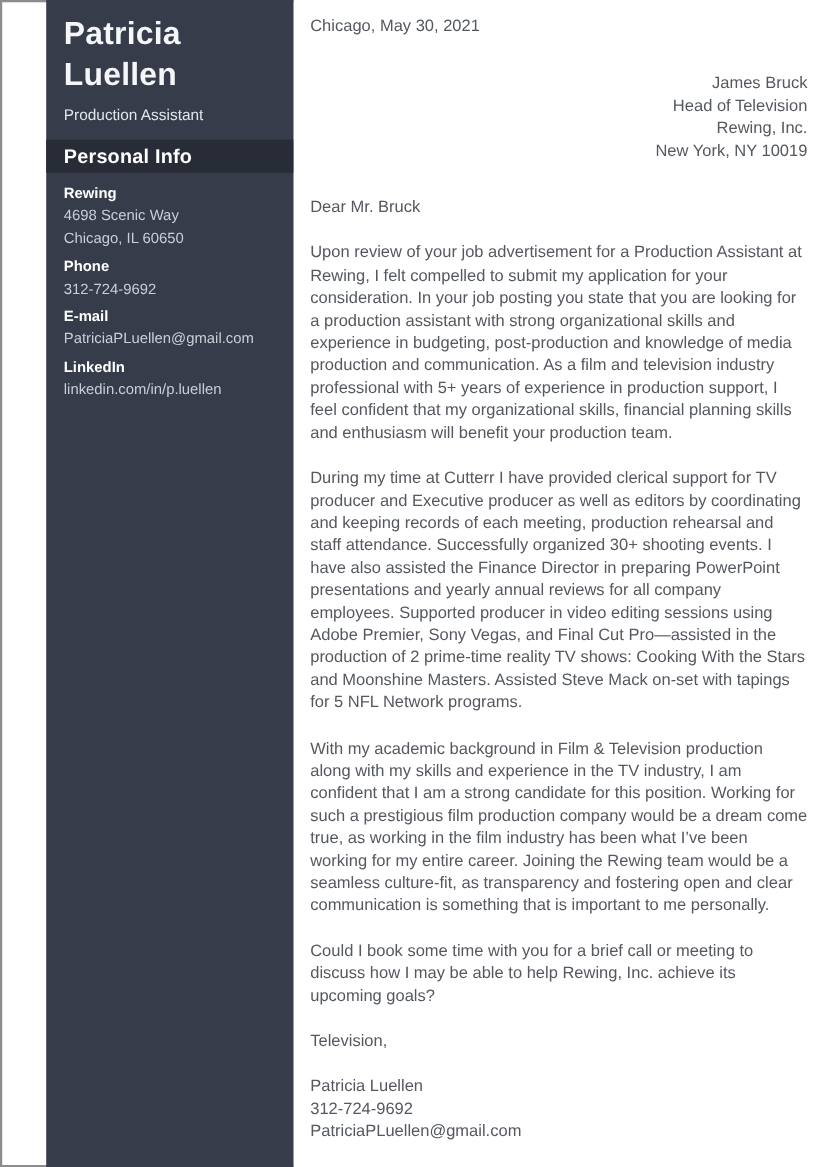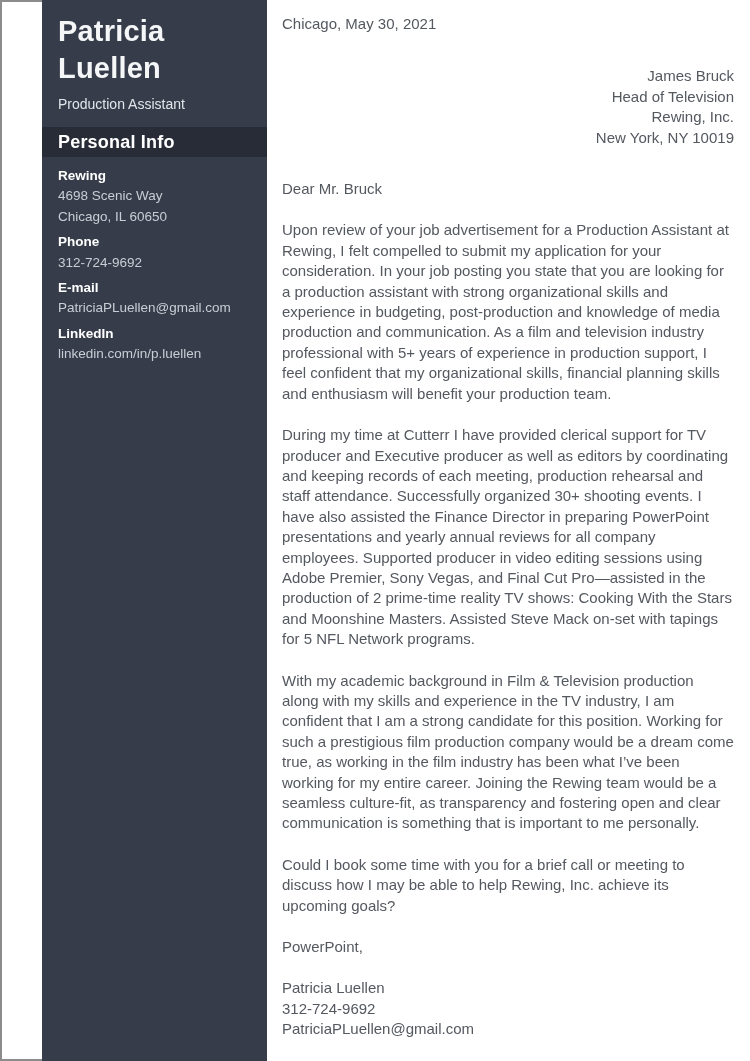--- a/index.html
+++ b/index.html
@@ -135,21 +135,21 @@
       <p>New York, NY 10019</p>
     </div>
 
     <p class="salutation">Dear Mr. Bruck</p>
 
     <p class="para">Upon review of your job advertisement for a Production Assistant at Rewing, I felt compelled to submit my application for your consideration. In your job posting you state that you are looking for a production assistant with strong organizational skills and experience in budgeting, post-production and knowledge of media production and communication. As a film and television industry professional with 5+ years of experience in production support, I feel confident that my organizational skills, financial planning skills and enthusiasm will benefit your production team.</p>
     <p class="para">During my time at Cutterr I have provided clerical support for TV producer and Executive producer as well as editors by coordinating and keeping records of each meeting, production rehearsal and staff attendance. Successfully organized 30+ shooting events. I have also assisted the Finance Director in preparing PowerPoint presentations and yearly annual reviews for all company employees. Supported producer in video editing sessions using Adobe Premier, Sony Vegas, and Final Cut Pro—assisted in the production of 2 prime-time reality TV shows: Cooking With the Stars and Moonshine Masters. Assisted Steve Mack on-set with tapings for 5 NFL Network programs.</p>
     <p class="para">With my academic background in Film &amp; Television production along with my skills and experience in the TV industry, I am confident that I am a strong candidate for this position. Working for such a prestigious film production company would be a dream come true, as working in the film industry has been what I’ve been working for my entire career. Joining the Rewing team would be a seamless culture-fit, as transparency and fostering open and clear communication is something that is important to me personally.</p>
     <p class="para">Could I book some time with you for a brief call or meeting to discuss how I may be able to help Rewing, Inc. achieve its upcoming goals?</p>
 
-    <p class="closing">PowerPoint,</p>
+    <p class="closing">Television,</p>
 
     <div class="signature-block">
       <p>Patricia Luellen</p>
       <p>312-724-9692</p>
       <p>PatriciaPLuellen@gmail.com</p>
     </div>
   </main>
 
 </div>
 

